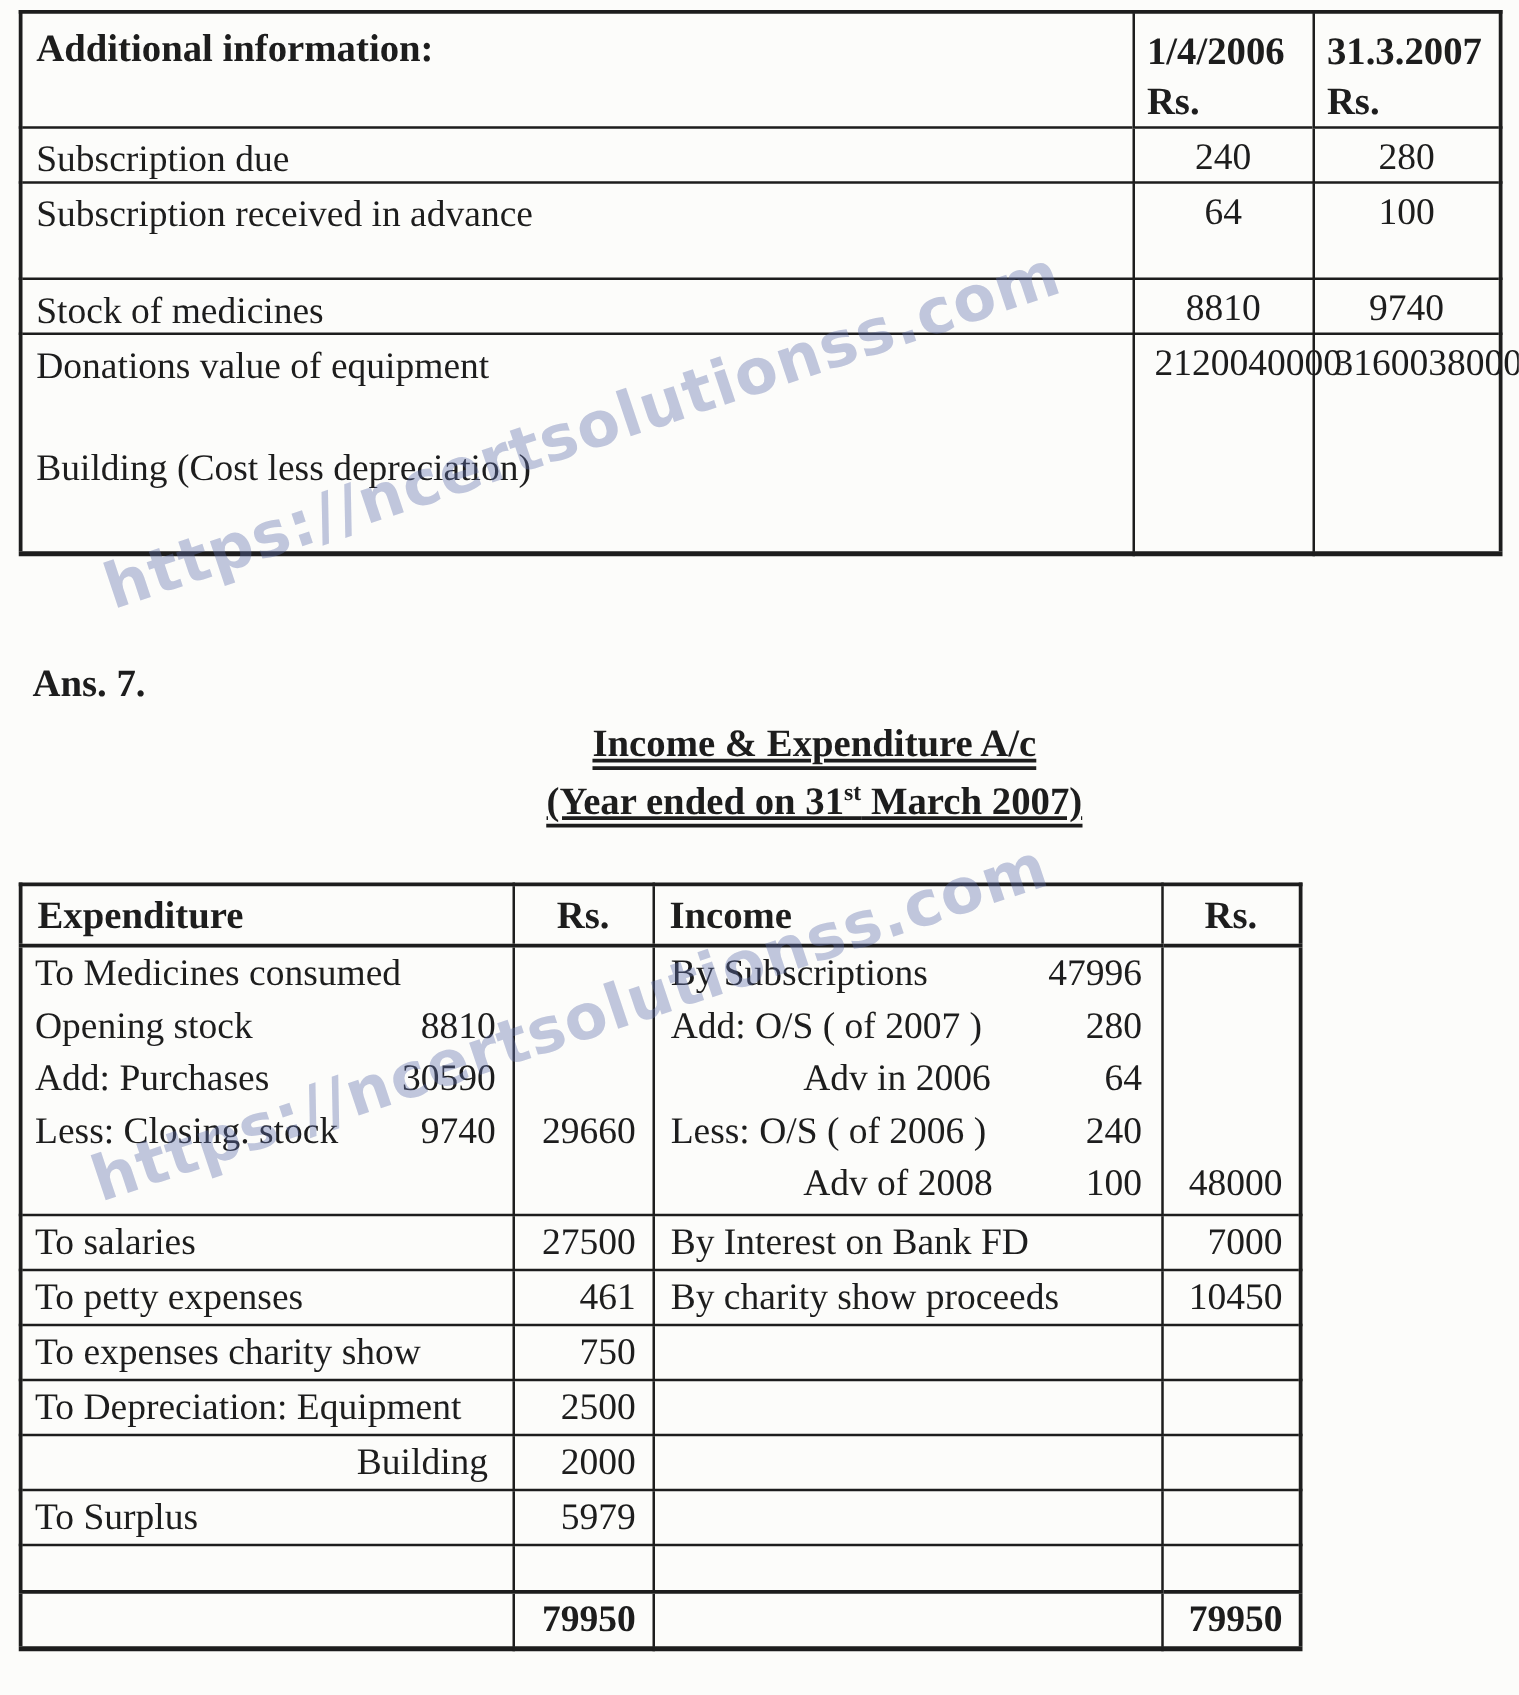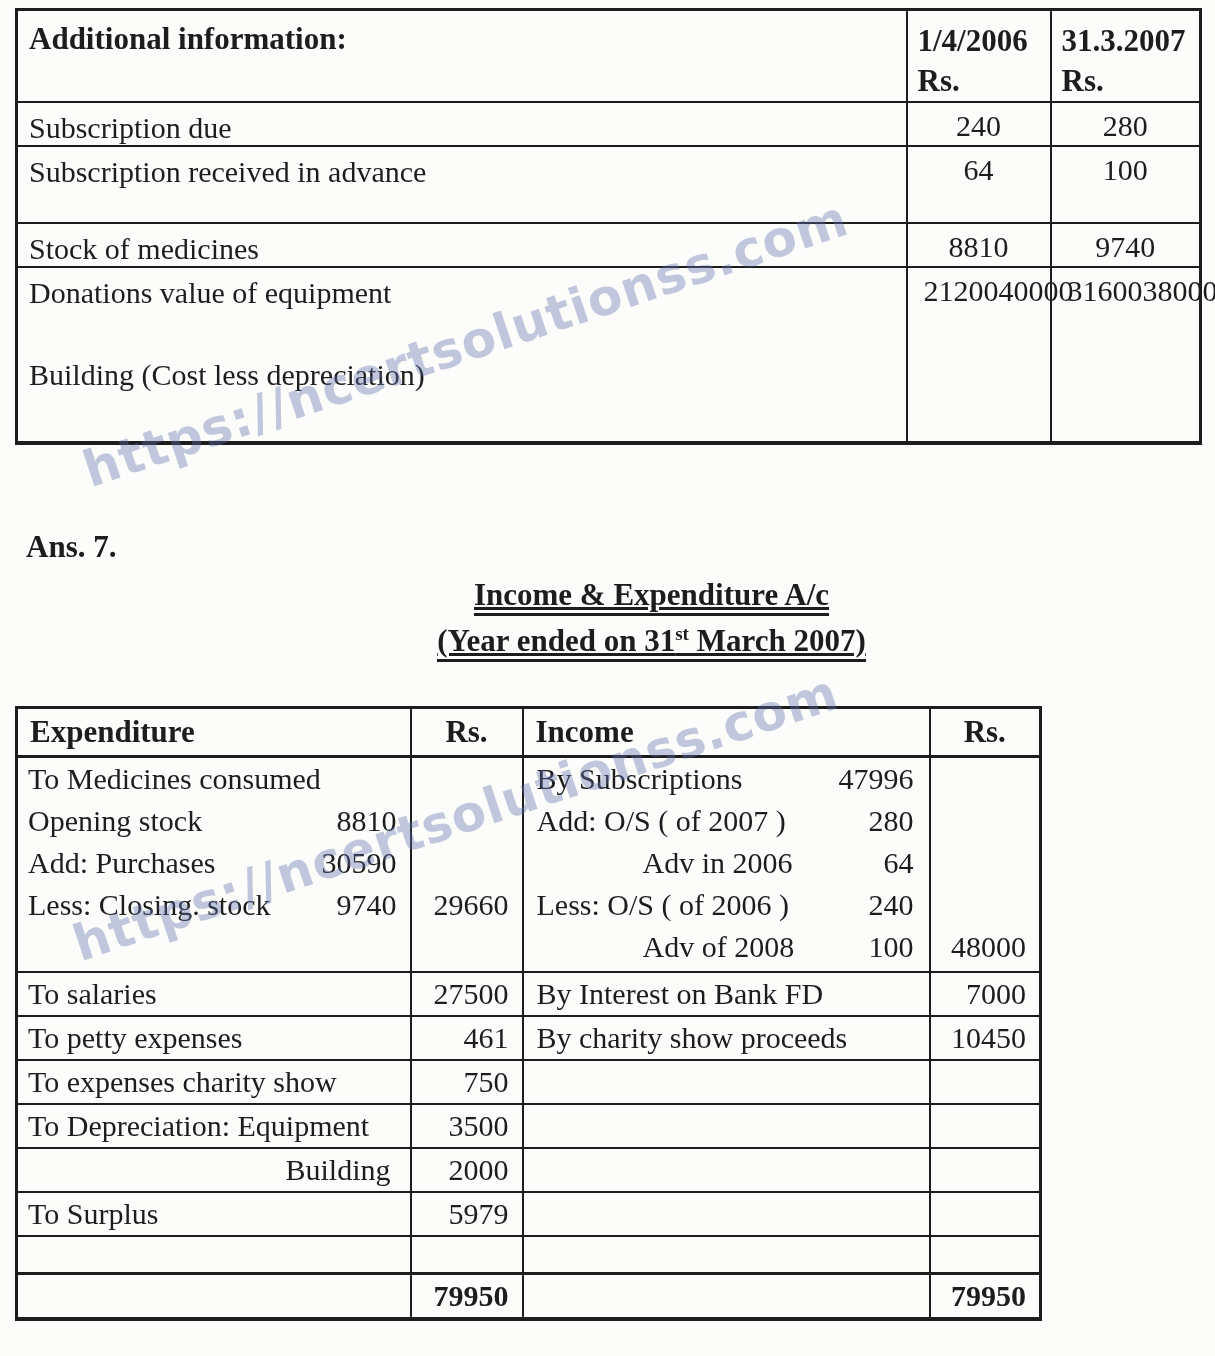--- a/index.html
+++ b/index.html
@@ -218,21 +218,21 @@
       <td class="cr">10450</td>
     </tr>
     <tr class="srow">
       <td class="cl">To expenses charity show</td>
       <td class="cr">750</td>
       <td class="cl2"></td>
       <td class="cr"></td>
     </tr>
     <tr class="srow">
       <td class="cl">To Depreciation: Equipment</td>
-      <td class="cr">3500</td>
+      <td class="cr">2500</td>
       <td class="cl2"></td>
       <td class="cr"></td>
     </tr>
     <tr class="srow">
       <td class="lbl-right">Building</td>
       <td class="cr">2000</td>
       <td class="cl2"></td>
       <td class="cr"></td>
     </tr>
     <tr class="srow">

